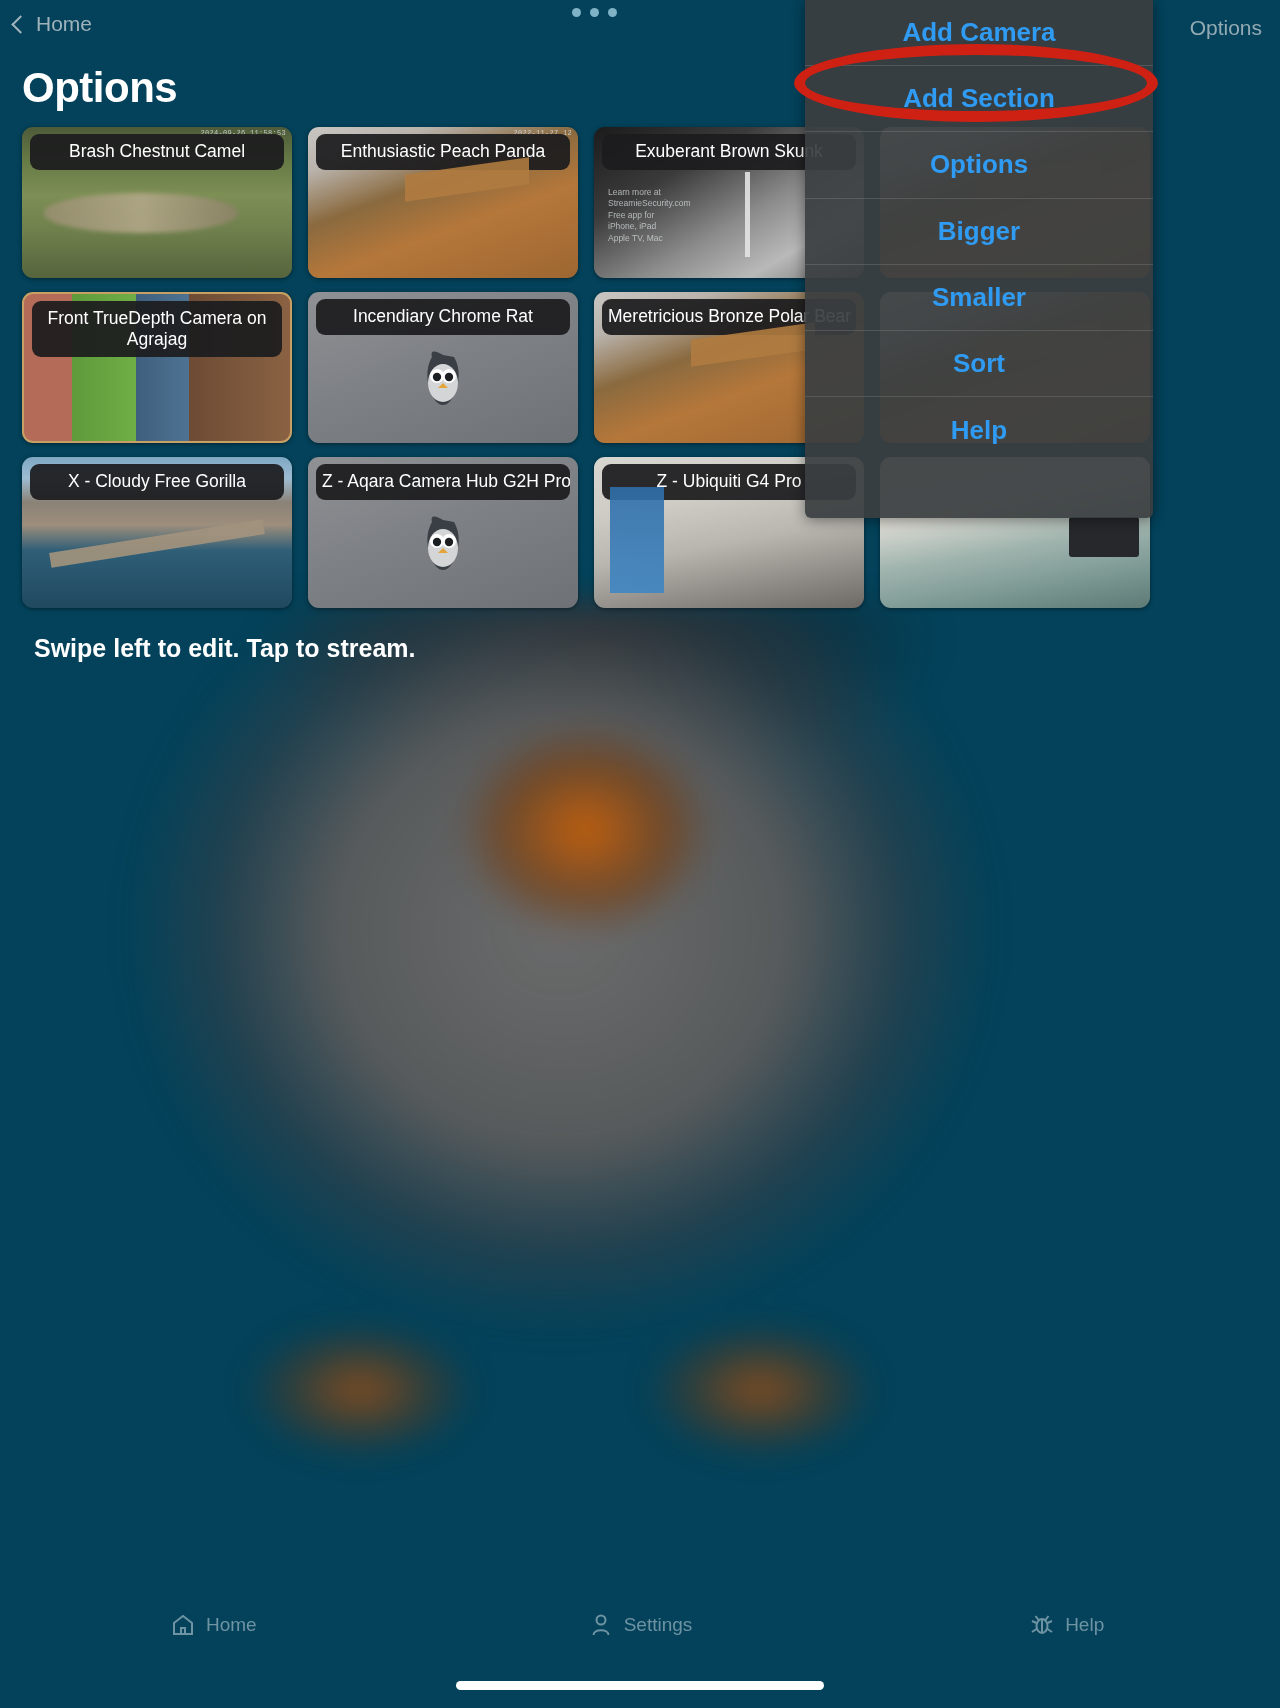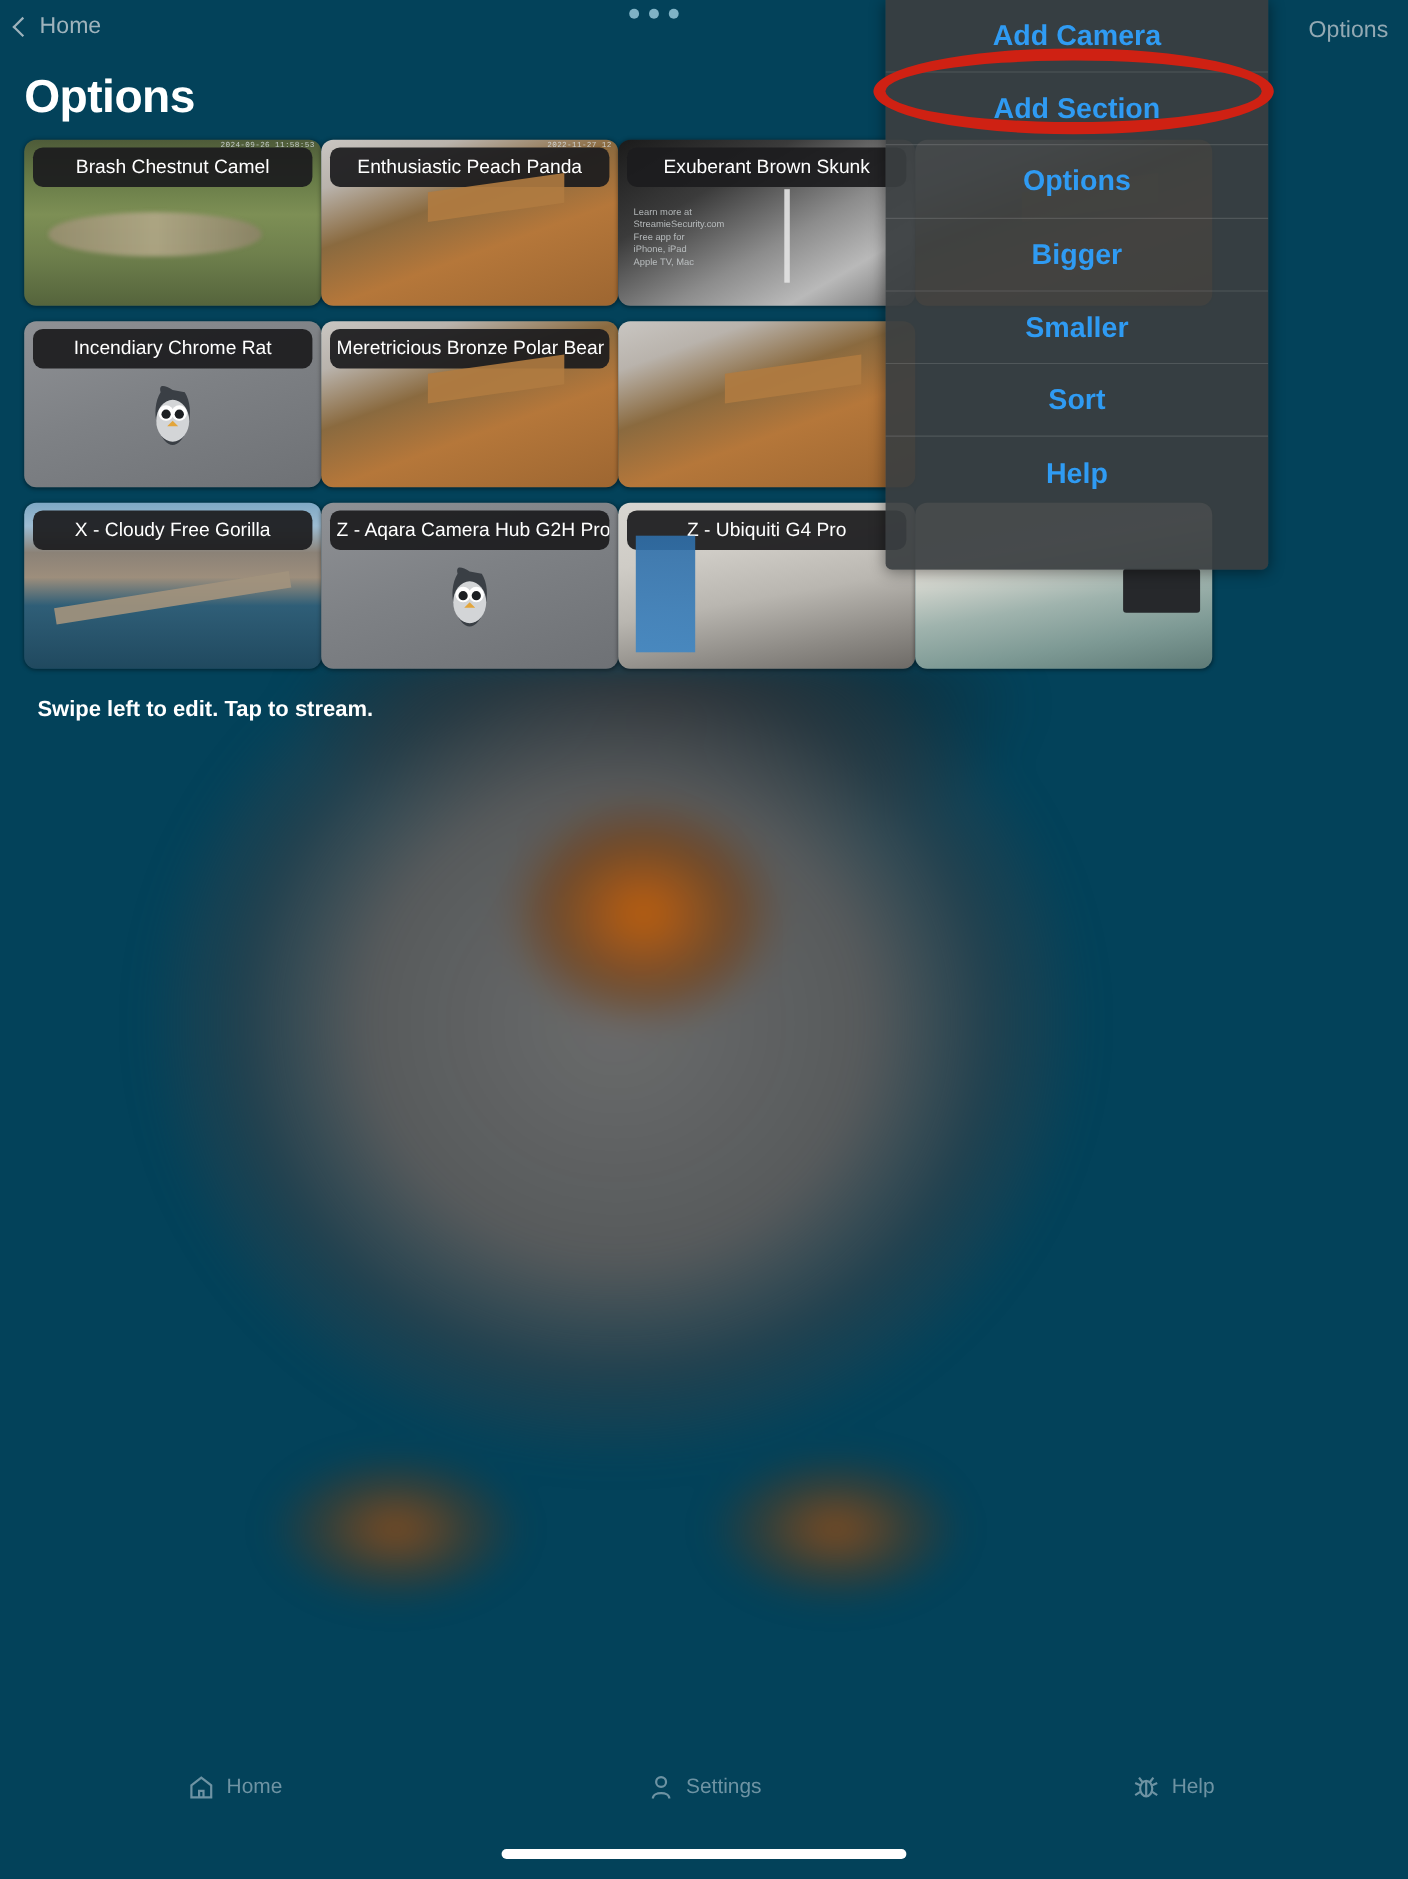--- a/index.html
+++ b/index.html
@@ -35,21 +35,21 @@
     transform: rotate(45deg); margin-top: 1px; }
   .dots { position: absolute; left: 572px; top: 8px; display: flex; gap: 9px; }
   .dots i { width: 9px; height: 9px; border-radius: 50%; background: #7fb2c5; display: block; }
   .options-btn { position: absolute; right: 18px; top: 16px; color: #93a9b3; font-size: 21px; cursor: pointer; margin-left: 48px; }
 
   .page-title { position: absolute; left: 22px; top: 64px; color: #ffffff;
     font-size: 42px; font-weight: bold; letter-spacing: -0.5px; }
 
   
   .grid { position: absolute; left: 22px; top: 127px; width: 1240px; }
-  .grid-row { display: flex; margin-bottom: 14px; }
+  .grid-row { display: flex; gap: 16px; margin-bottom: 14px; }
   .cam {
     position: relative; width: 270px; height: 151px; border-radius: 11px;
     overflow: hidden; box-shadow: 0 1px 4px rgba(0,0,0,0.45); cursor: pointer;
   }
   .cam-label {
     position: absolute; left: 8px; right: 8px; top: 7px;
     background: rgba(28,28,30,0.93); color: #fff;
     border-radius: 9px; padding: 7px 6px 8px;
     font-size: 17.5px; text-align: center; line-height: 1.18;
     white-space: nowrap; overflow: hidden;
@@ -83,21 +83,21 @@
   .sc-garage::after{content:"";position:absolute;left:6%;top:20%;width:20%;height:70%;
       background:linear-gradient(180deg,#2f6ea8,#3f86c3);opacity:.9;}
   .sc-kitchen { background: linear-gradient(170deg,#dedad2 0%,#e6e2da 30%,#9fb3ad 58%,#7e9a95 78%,#5e7a76 100%); }
   .sc-kitchen::after{content:"";position:absolute;right:4%;top:40%;width:26%;height:26%;
       background:#26282b;border-radius:3px;}
 
   
   .penguin { position: absolute; left: 50%; top: 58%; transform: translate(-50%,-50%); }
 
   .hint { position: absolute; left: 34px; top: 634px; color: #ffffff;
-    font-size: 20px; font-weight: bold; }
+    font-size: 25px; font-weight: bold; }
 
   
   .menu {
     position: absolute; left: 805px; top: 0; width: 348px; height: 518px;
     background: rgba(58,62,65,0.93);
     border-radius: 0 0 6px 6px;
     box-shadow: 0 2px 14px rgba(0,0,0,0.45);
     overflow: hidden;
   }
   .menu-item {
@@ -162,20 +162,23 @@
 StreamieSecurity.com
 Free app for
 iPhone, iPad
 Apple TV, Mac</div>
         <div class="cam-label">Exuberant Brown Skunk</div>
       </div>
       <div class="cam sc-dining"></div>
     </div>
 
     <div class="grid-row">
+      <div class="cam sc-multi">
+        <div class="cam-label two-line">Front TrueDepth Camera on Agrajag</div>
+      </div>
       <div class="cam sc-grey">
         <div class="cam-label">Incendiary Chrome Rat</div>
         <span class="penguin">
           <svg width="62" height="58" viewBox="0 0 62 58">
             <path d="M31 6 C24 2 18 0 20 8 C15 16 14 28 17 38 C20 50 26 56 31 56 C36 56 42 50 45 38 C48 28 47 16 42 8 Z" fill="#3a3f45"></path>
             <ellipse cx="31" cy="34" rx="15" ry="19" fill="#d3d5d7"></ellipse>
             <circle cx="25" cy="27" r="7" fill="#ffffff"></circle>
               <circle cx="37" cy="27" r="7" fill="#ffffff"></circle>
             <circle cx="25" cy="28" r="4.2" fill="#1c1f22"></circle>
               <circle cx="37" cy="28" r="4.2" fill="#1c1f22"></circle>

